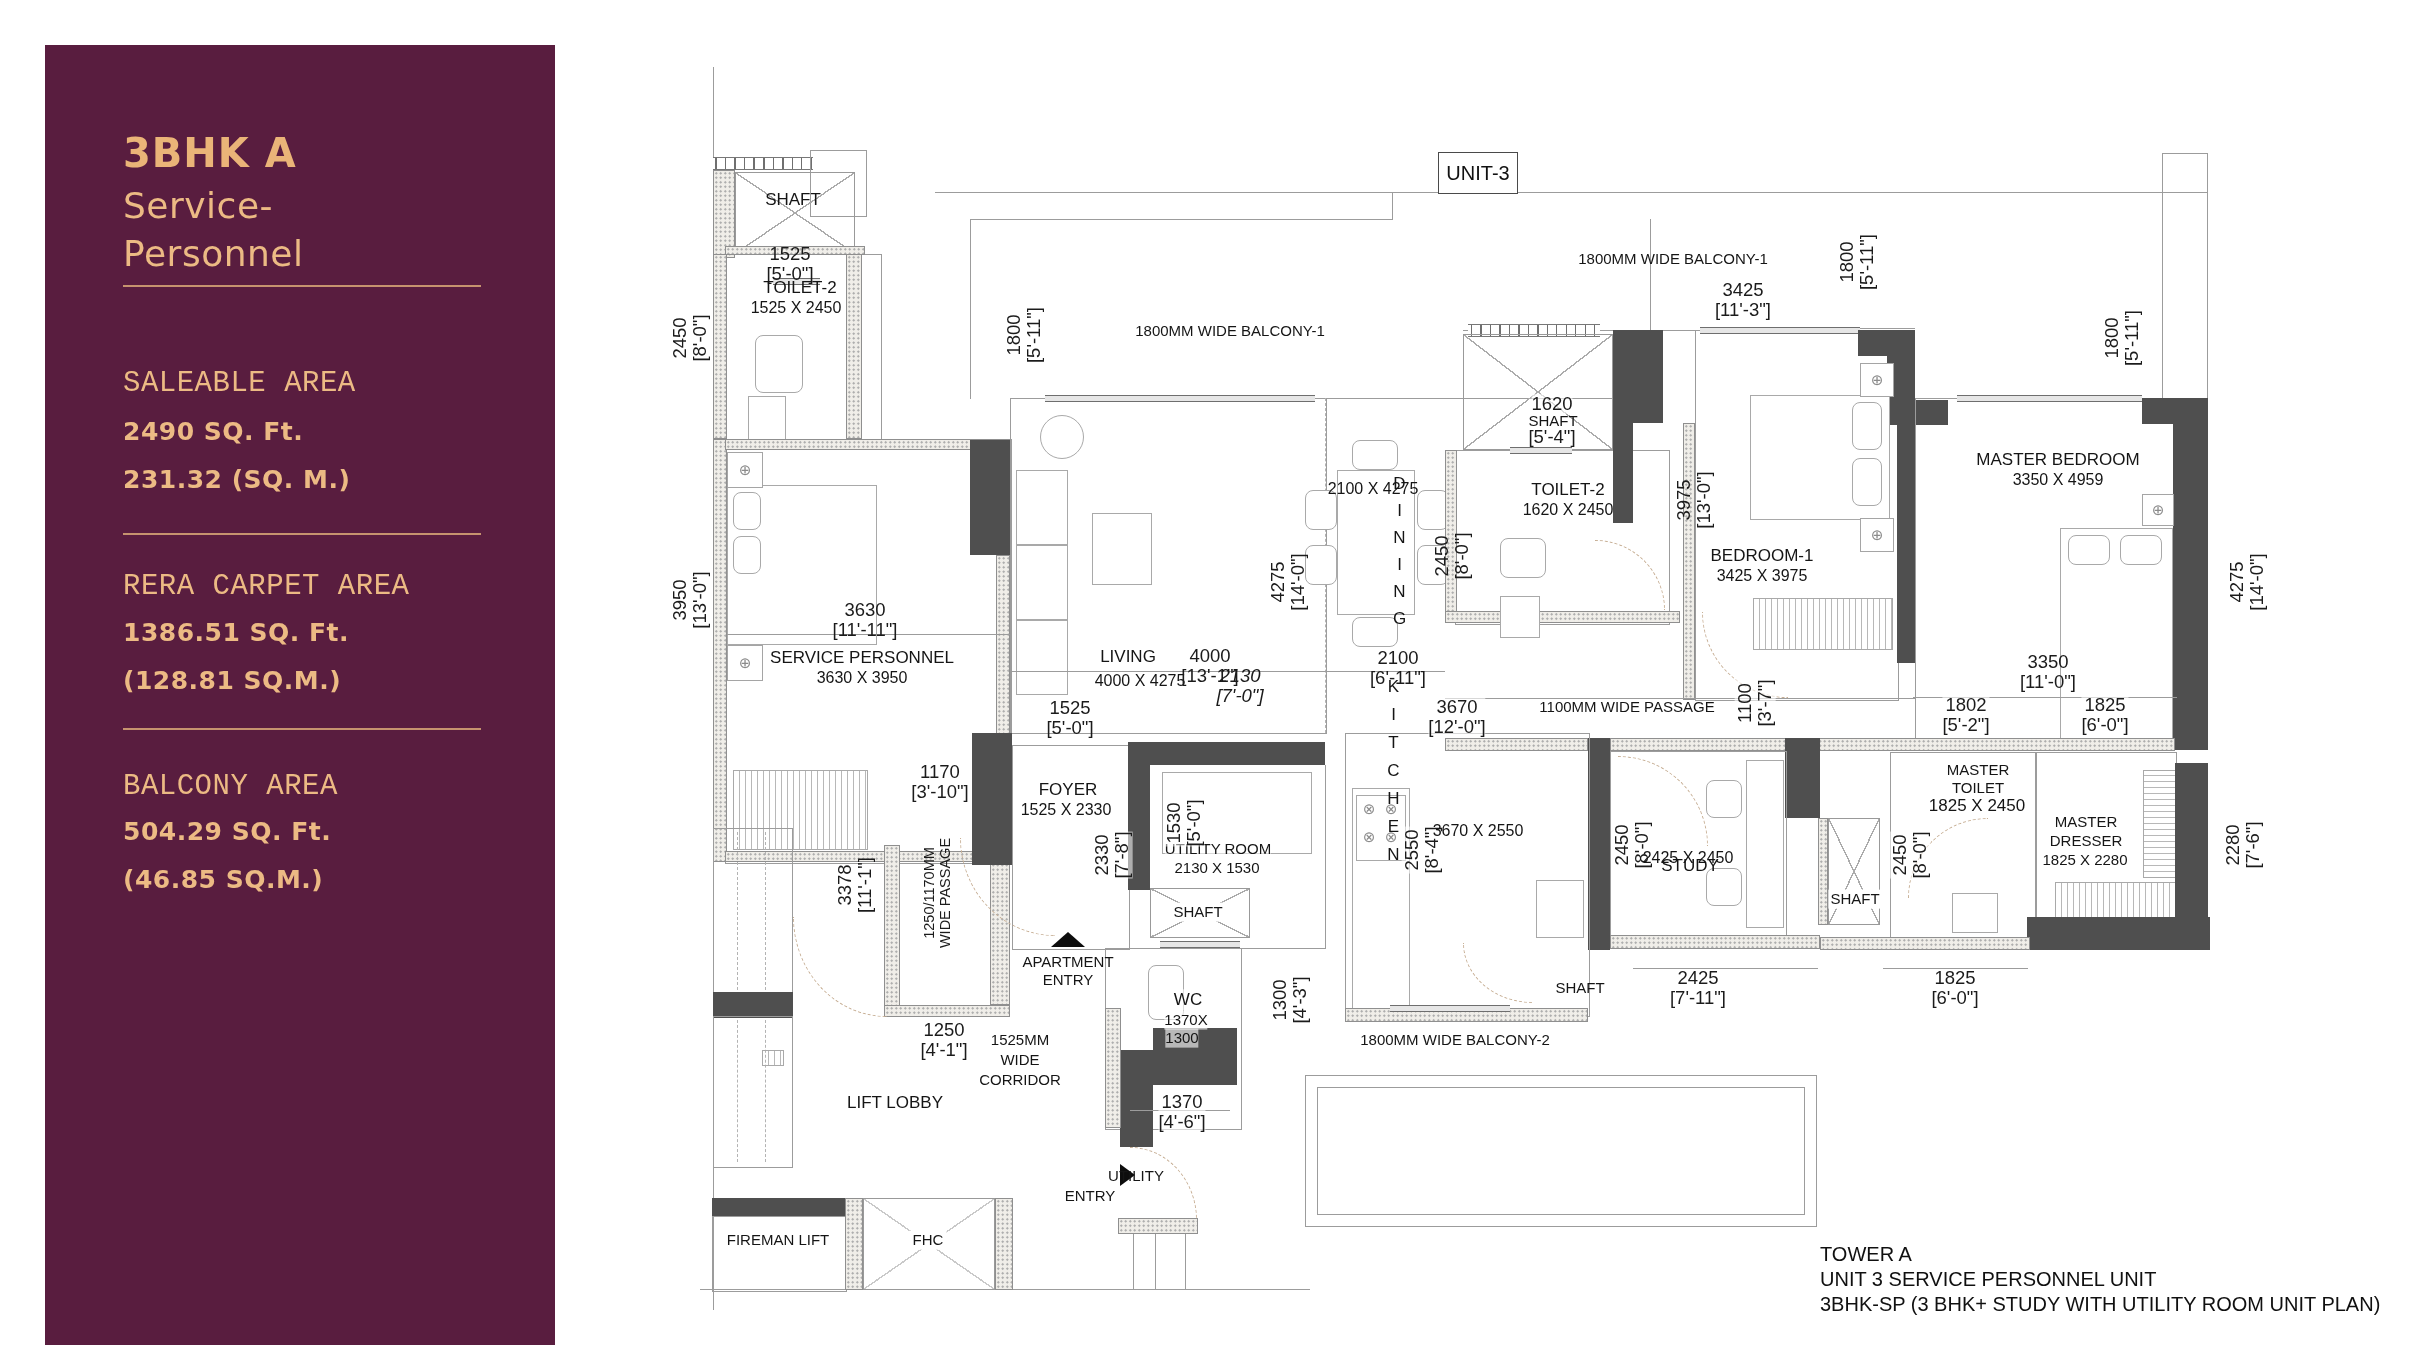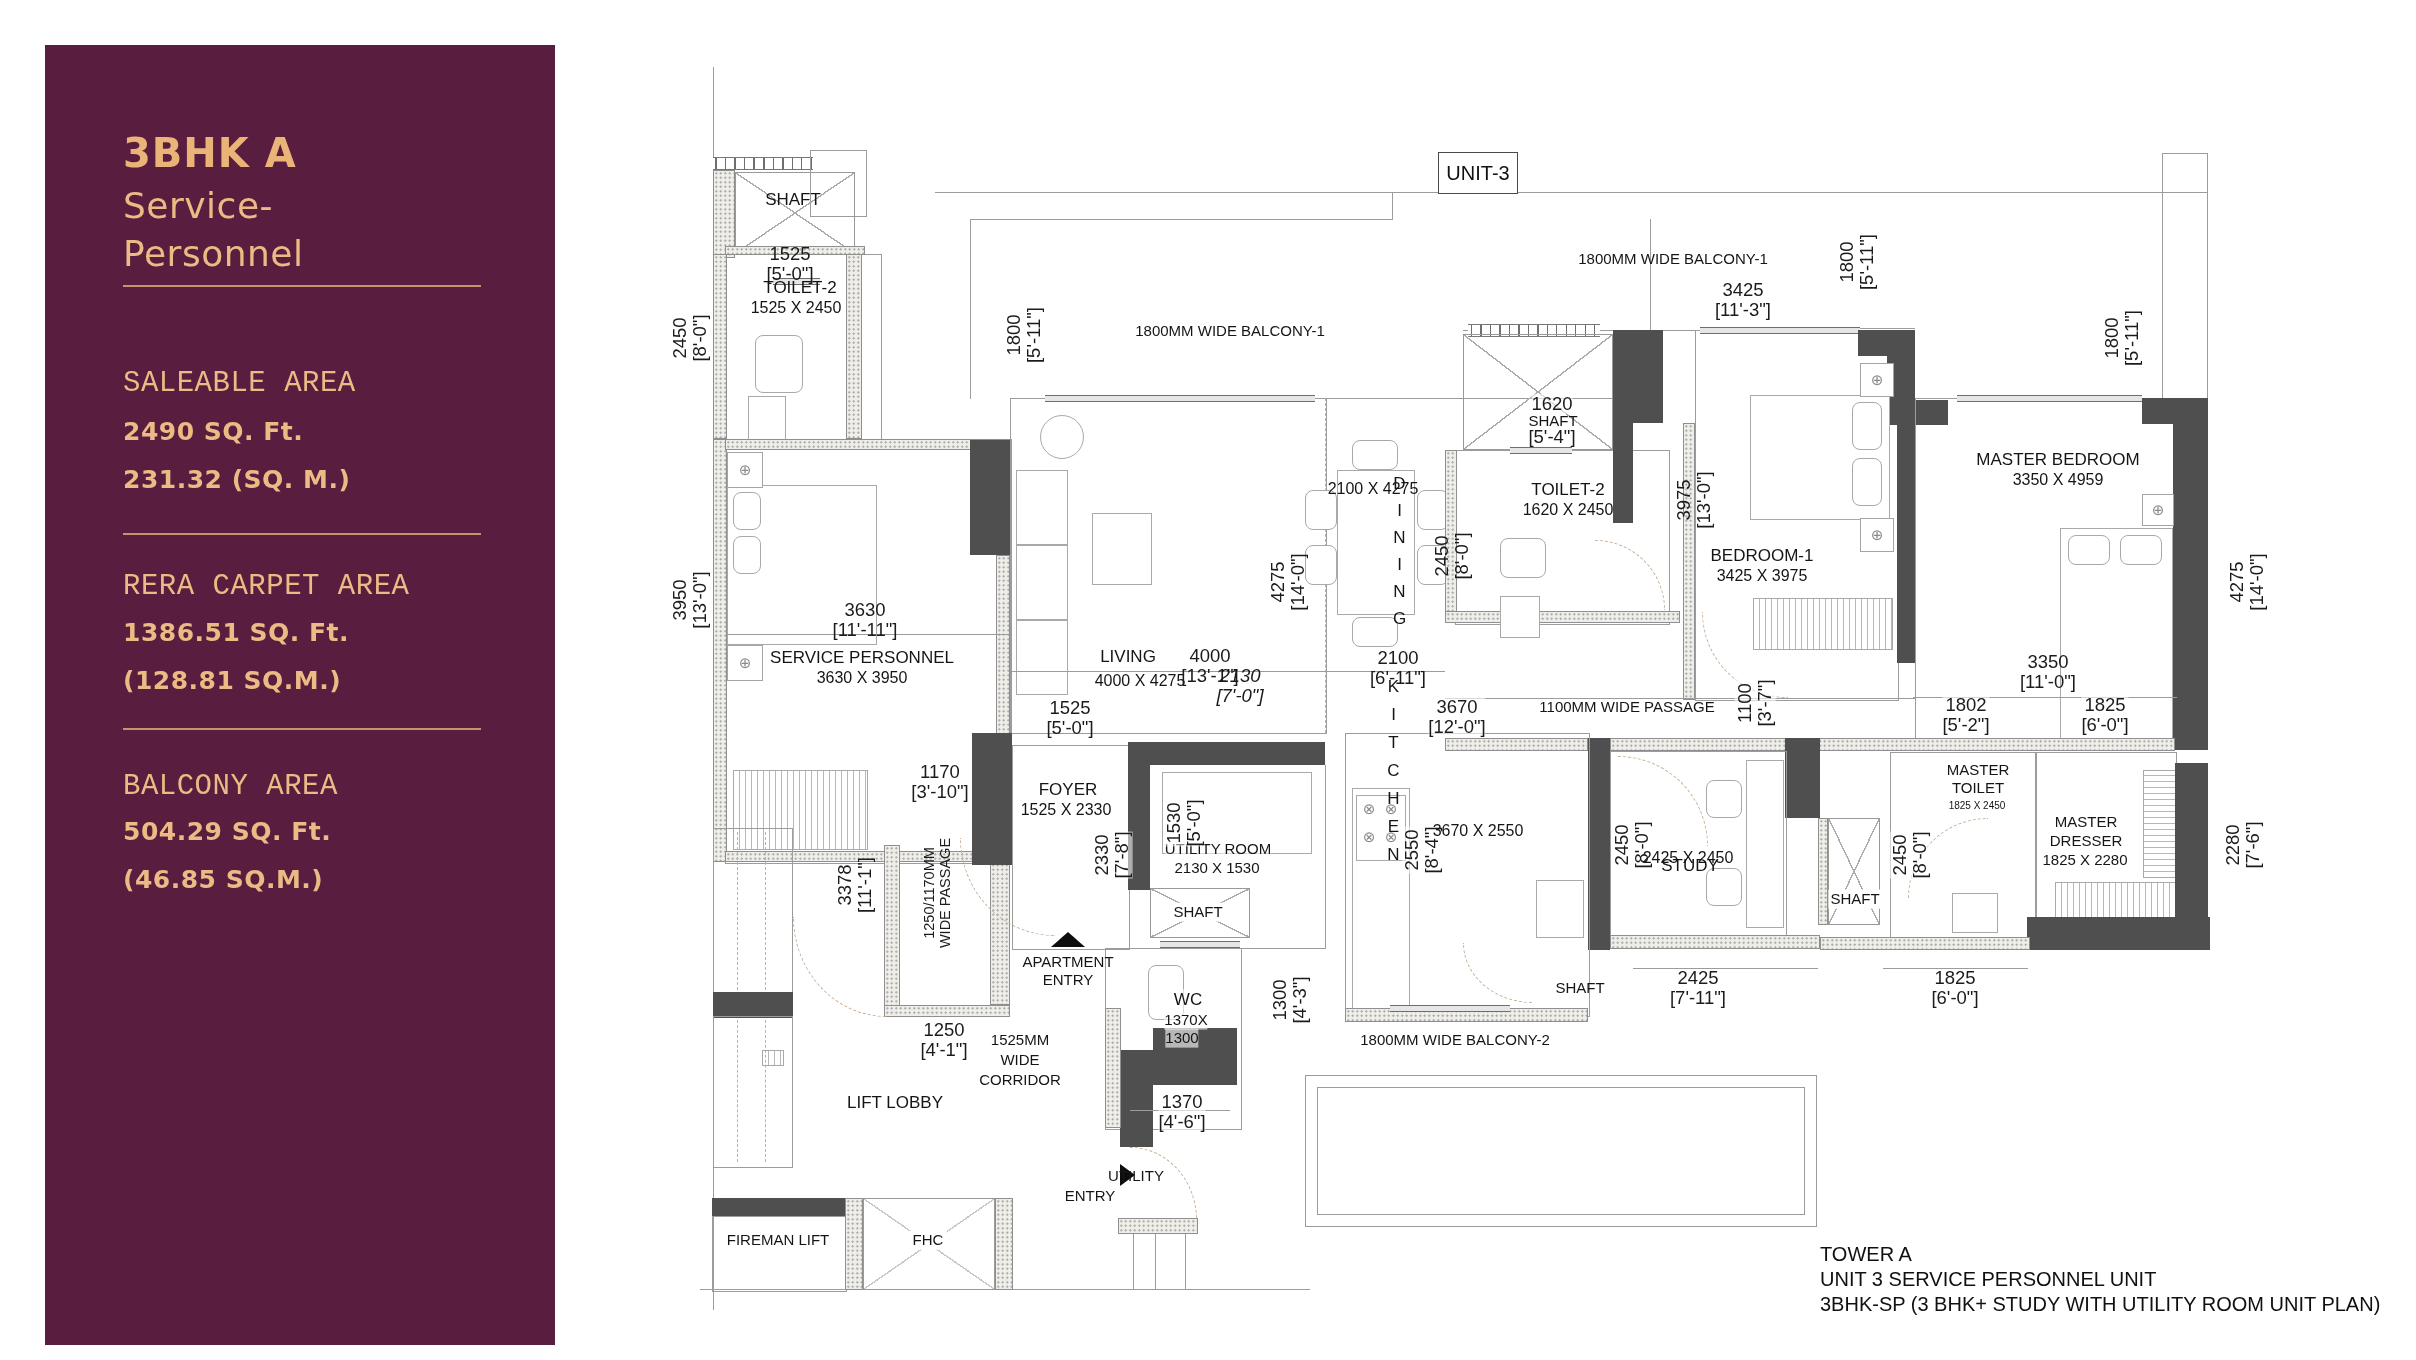--- a/index.html
+++ b/index.html
@@ -356,21 +356,21 @@
   <div class="hl" style="left:1633px;top:968px;width:185px;"></div>
   <div class="rlabel sm" style="left:1580px;top:988px;">SHAFT</div>
 
   <div class="hwall" style="left:1818px;top:818px;width:10px;height:107px;"></div>
   <div class="xbox" style="left:1828px;top:818px;width:52px;height:107px;"></div>
   <div class="rlabel sm" style="left:1855px;top:899px;background:#fff;padding:0 2px;">SHAFT</div>
 
   <div class="room" style="left:1890px;top:752px;width:145px;height:185px;"></div>
   <div class="rlabel sm" style="left:1978px;top:770px;">MASTER</div>
   <div class="rlabel sm" style="left:1978px;top:788px;">TOILET</div>
-  <div class="rlabel sz" style="left:1977px;top:806px;font-size:10px;">1825 X 2450</div>
+  <div class="rlabel sz" style="left:1977px;top:806px;font-size:17px;">1825 X 2450</div>
   <div class="dim rot" style="left:1910px;top:855px;background:rgba(255,255,255,.55);">
     <span>2450</span>
       <span>[8'-0"]</span>
   </div>
   <div class="furn" style="left:1952px;top:893px;width:46px;height:40px;"></div>
   <div class="arc" style="left:1908px;top:818px;width:80px;height:80px;border-top:1.2px dashed #c7af95;border-left:1.2px dashed #c7af95;border-radius:100% 0 0 0;"></div>
 
   <div class="room" style="left:2035px;top:752px;width:140px;height:185px;"></div>
   <div class="rlabel sm" style="left:2086px;top:822px;">MASTER</div>
   <div class="rlabel sm" style="left:2086px;top:841px;">DRESSER</div>

